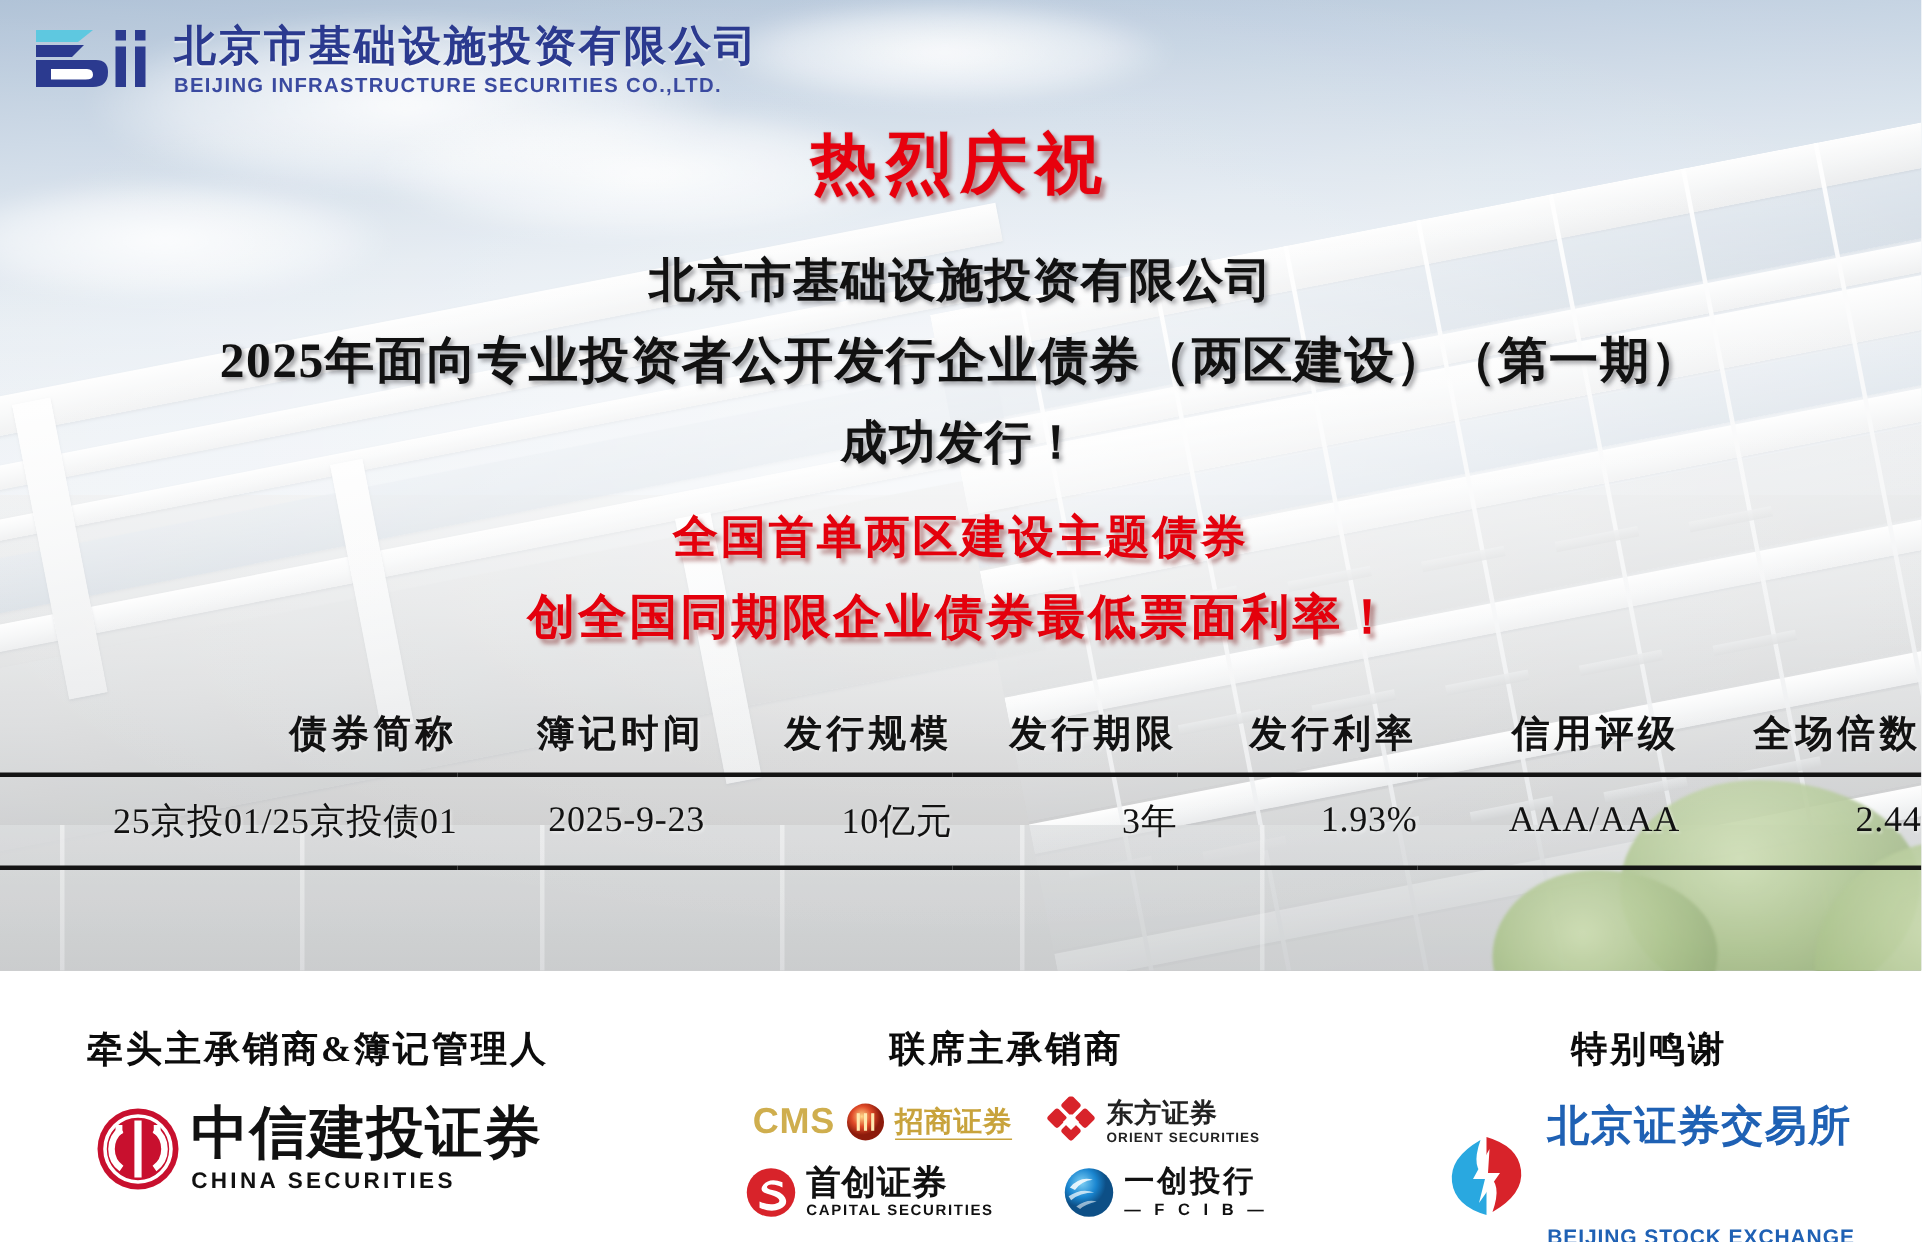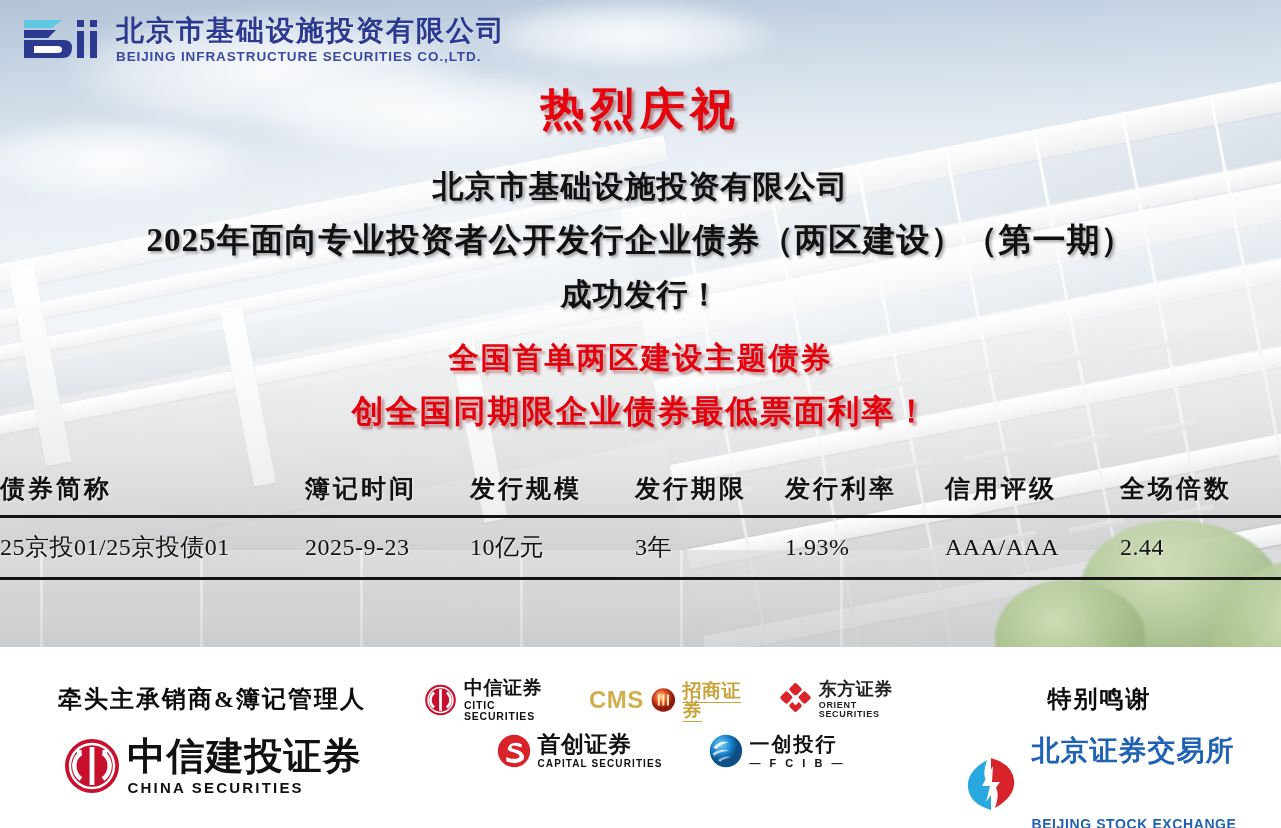--- a/index.html
+++ b/index.html
@@ -116,21 +116,21 @@
   .hl-line4 { top:338px; }
   .hl-line5 { top:390px; font-size:32px; }
 
   
   #bond-table {
     position:absolute; left:0; top:462px; width:1281px;
   }
   #bond-table table { width:1281px; border-collapse:collapse; table-layout:fixed; }
   #bond-table th, #bond-table td {
     font-family:"Liberation Serif","DejaVu Serif",serif;
-    color:#121212; text-align:left; font-weight:400;
+    color:#121212; text-align:right; font-weight:400;
   }
   #bond-table th {
     font-size:25px; font-weight:700; letter-spacing:3px; height:54px;
     text-shadow:1px 1px 2px rgba(255,255,255,.5);
   }
   #bond-table td {
     font-size:24px; height:62px; letter-spacing:.5px;
     text-shadow:1px 1px 2px rgba(255,255,255,.45);
   }
   #bond-table thead tr { border-bottom:3px solid #141414; }
@@ -347,35 +347,23 @@
           </svg>
           <div class="logo-words">
             <div class="lw-cn citics-cn">中信建投证券</div>
             <div class="lw-en citics-en">CHINA SECURITIES</div>
           </div>
         </div>
       </div>
     </div>
 
     <div class="fcol fcol-2">
+      <div class="fhead">联席主承销商</div>
 
       <div class="logo-row r1" style="gap:22px;">
-        <div class="logo-unit">
-          <svg width="34" height="34" viewBox="0 0 58 58">
-            <circle cx="29" cy="29" r="27" fill="#c8102e"></circle>
-            <circle cx="29" cy="29" r="22" fill="none" stroke="#ffffff" stroke-width="2.6"></circle>
-            <rect x="26.6" y="10" width="4.8" height="38" fill="#ffffff"></rect>
-            <path d="M18 16 a16 16 0 0 0 0 26" fill="none" stroke="#ffffff" stroke-width="4.6"></path>
-            <path d="M40 16 a16 16 0 0 1 0 26" fill="none" stroke="#ffffff" stroke-width="4.6"></path>
-          </svg>
-          <div class="logo-words">
-            <div class="lw-cn citic-cn">中信证券</div>
-            <div class="lw-en citic-en">CITIC SECURITIES</div>
-          </div>
-        </div>
 
         <div class="logo-unit">
           <span class="cms-word">CMS</span>
           <svg width="26" height="26" viewBox="0 0 40 40">
             <defs>
               <radialGradient id="cmsg" cx="40%" cy="35%">
                 <stop offset="0%" stop-color="#ffd98a"></stop>
                 <stop offset="55%" stop-color="#e04a28"></stop>
                 <stop offset="100%" stop-color="#8c1b0c"></stop>
               </radialGradient>

